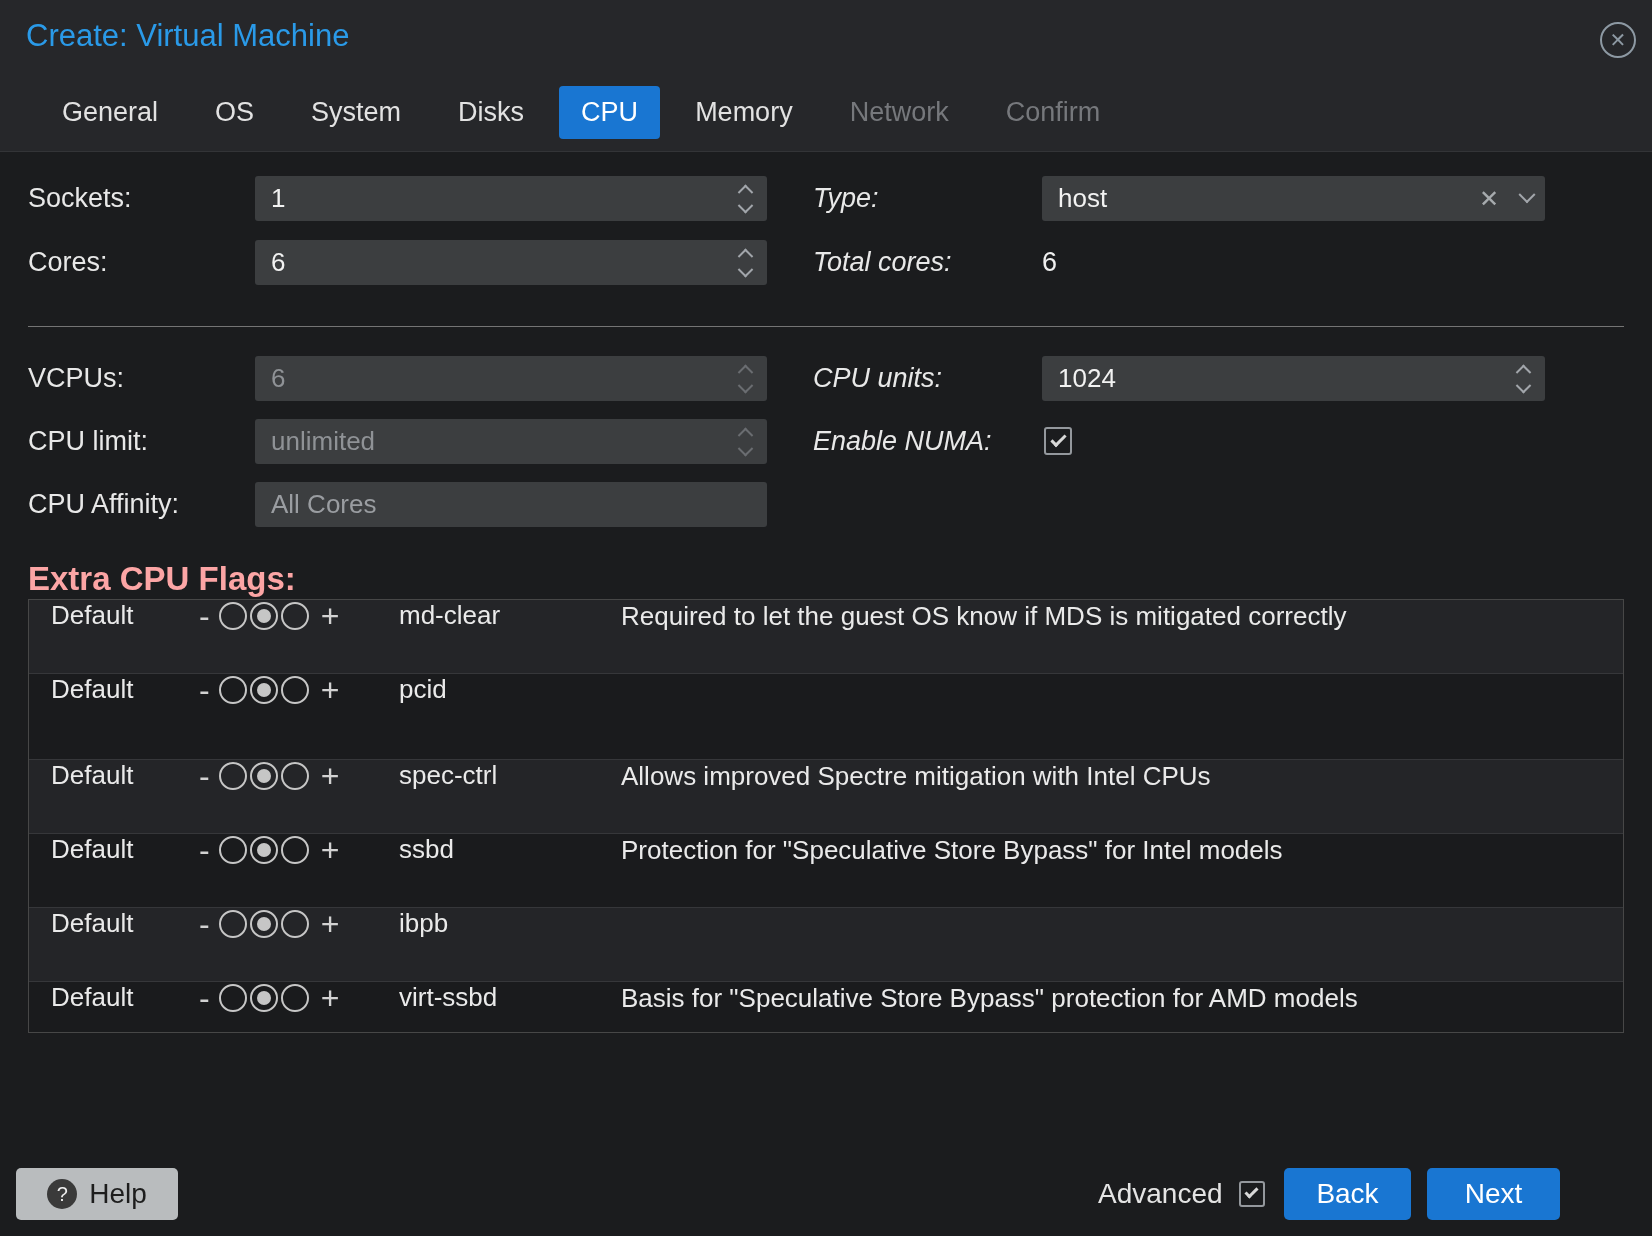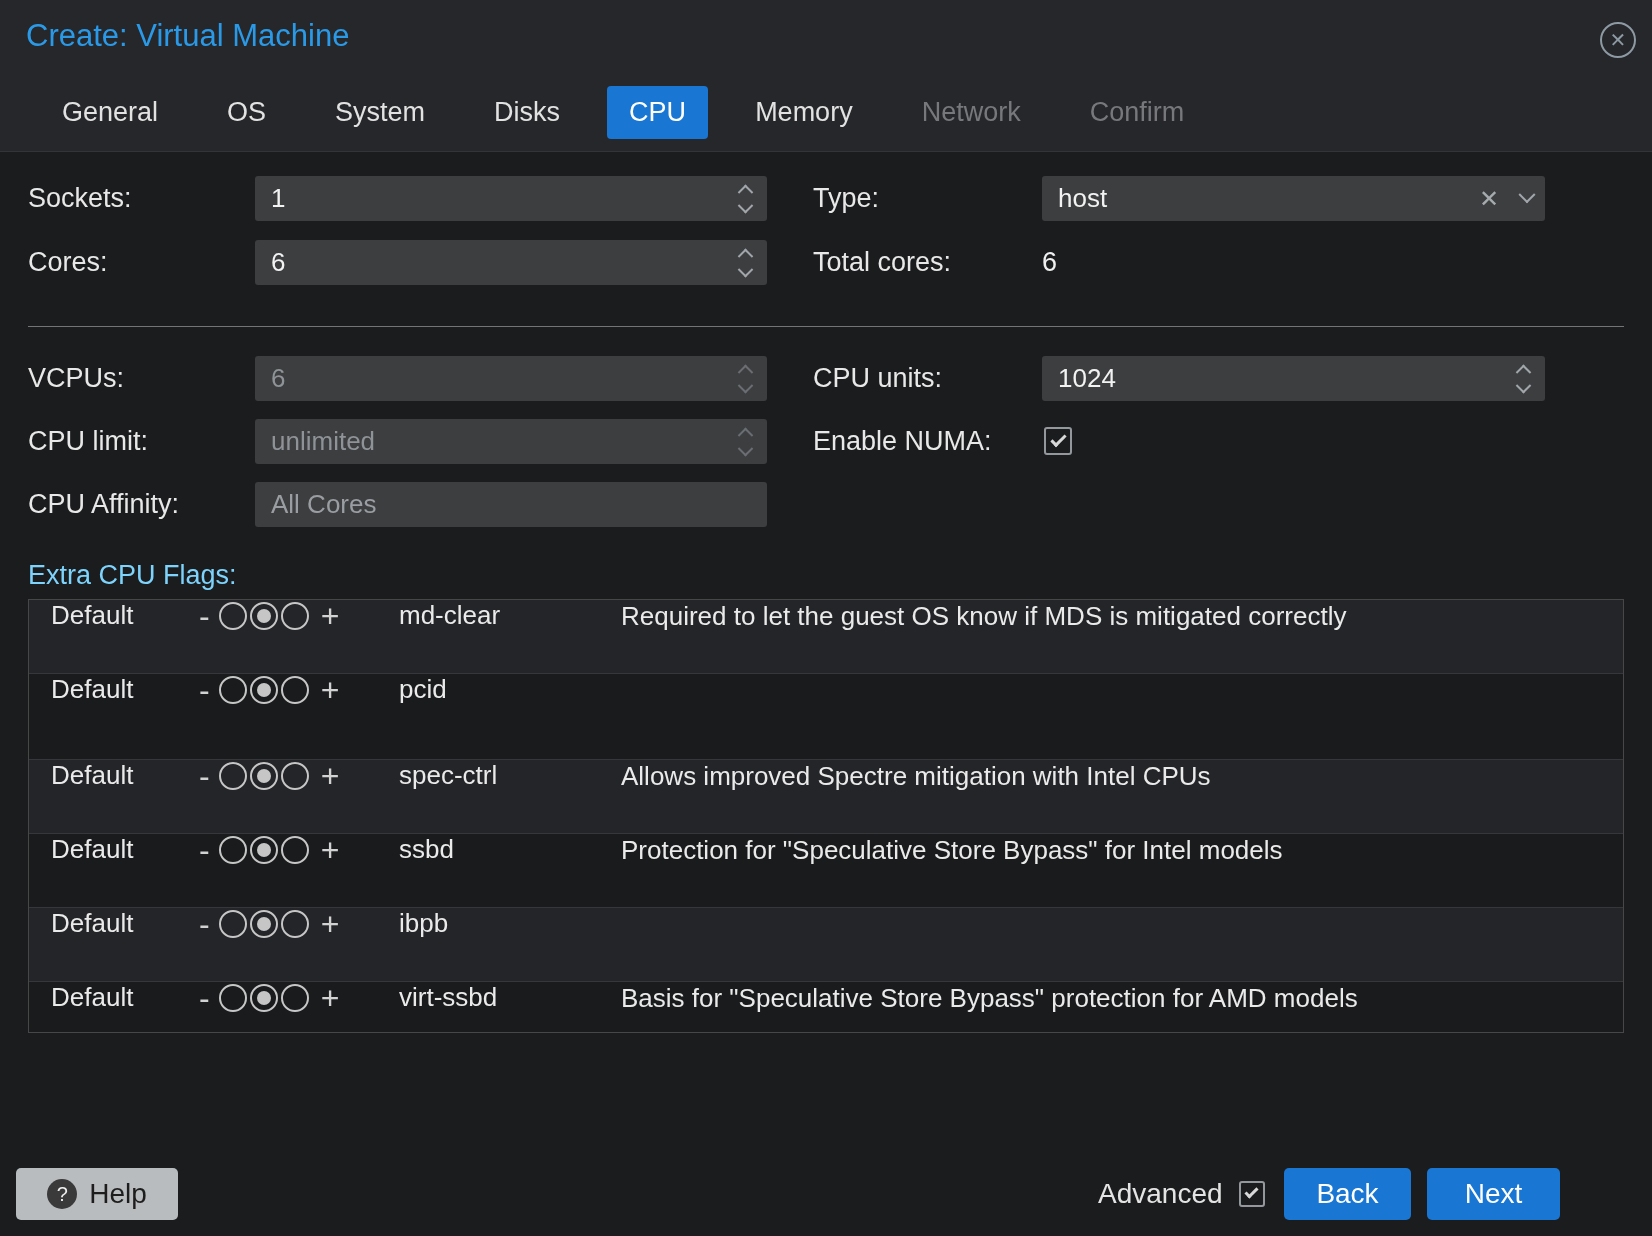--- a/index.html
+++ b/index.html
@@ -24,36 +24,36 @@
   .close {
     position:absolute; right:16px; top:22px;
     width:36px; height:36px; border:2px solid #8d99a3; border-radius:50%;
     display:flex; align-items:center; justify-content:center;
     color:#8d99a3; font-size:20px; line-height:1; cursor:pointer;
   }
 
   
   .tabs {
     position:absolute; left:40px; top:86px;
-    display:flex; align-items:center;gap:12px;
+    display:flex; align-items:center;
   }
   .tab {
     padding:11px 22px; margin-right:13px;
     font-size:27px; color:#e2e2e2; border-radius:4px; cursor:pointer;
     white-space:nowrap;
   }
   .tab.active { background:#1976d2; color:#ffffff; }
   .tab.disabled { color:#76787c; cursor:default; }
 
   
   .flabel {
     position:absolute; left:28px; height:45px; line-height:45px;
     font-size:27px; color:#e8e8e8; white-space:nowrap;
   }
-  .flabel.right { left:813px; }
+  .flabel.right { left:813px;font-style:italic; }
 
   .field {
     position:absolute; height:45px; background:#3c3e40; border-radius:3px;
     font-size:26px; color:#f2f2f2;
   }
   .field .fval {
     position:absolute; left:16px; top:0; line-height:45px; white-space:nowrap;
   }
   .field.left  { left:255px;  width:512px; }
   .field.rightcol { left:1042px; width:503px; }
@@ -104,21 +104,21 @@
   }
   .checkbox .check {
     display:block; width:15px; height:8px;
     border-left:3px solid #d8d8d8; border-bottom:3px solid #d8d8d8;
     transform:rotate(-45deg); margin:6px auto 0;
   }
   .numa-box { position:absolute; left:1044px; top:427px; }
 
   
   .flags-label {
-    position:absolute; left:28px; top:560px; font-size:27px; color:#7dd3fc;
+    position:absolute; left:28px; top:560px; font-size:33px; color:#fca5a5;font-weight:bold;
   }
   .flags-table {
     position:absolute; left:28px; top:599px; width:1596px; height:434px;
     border:1px solid #474747; overflow:hidden; background:#1a1b1d;
   }
   .frow {
     display:flex; align-items:flex-start;
     padding-left:22px; border-bottom:1px solid #36373a;
     font-size:26px;
   }

